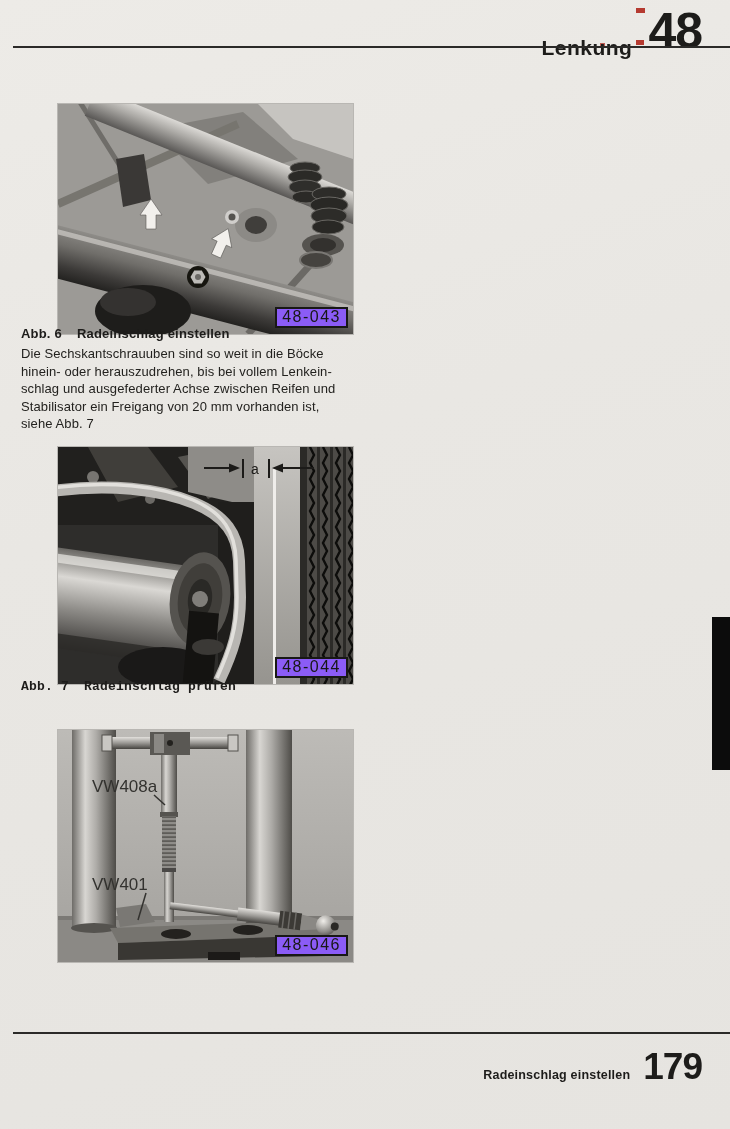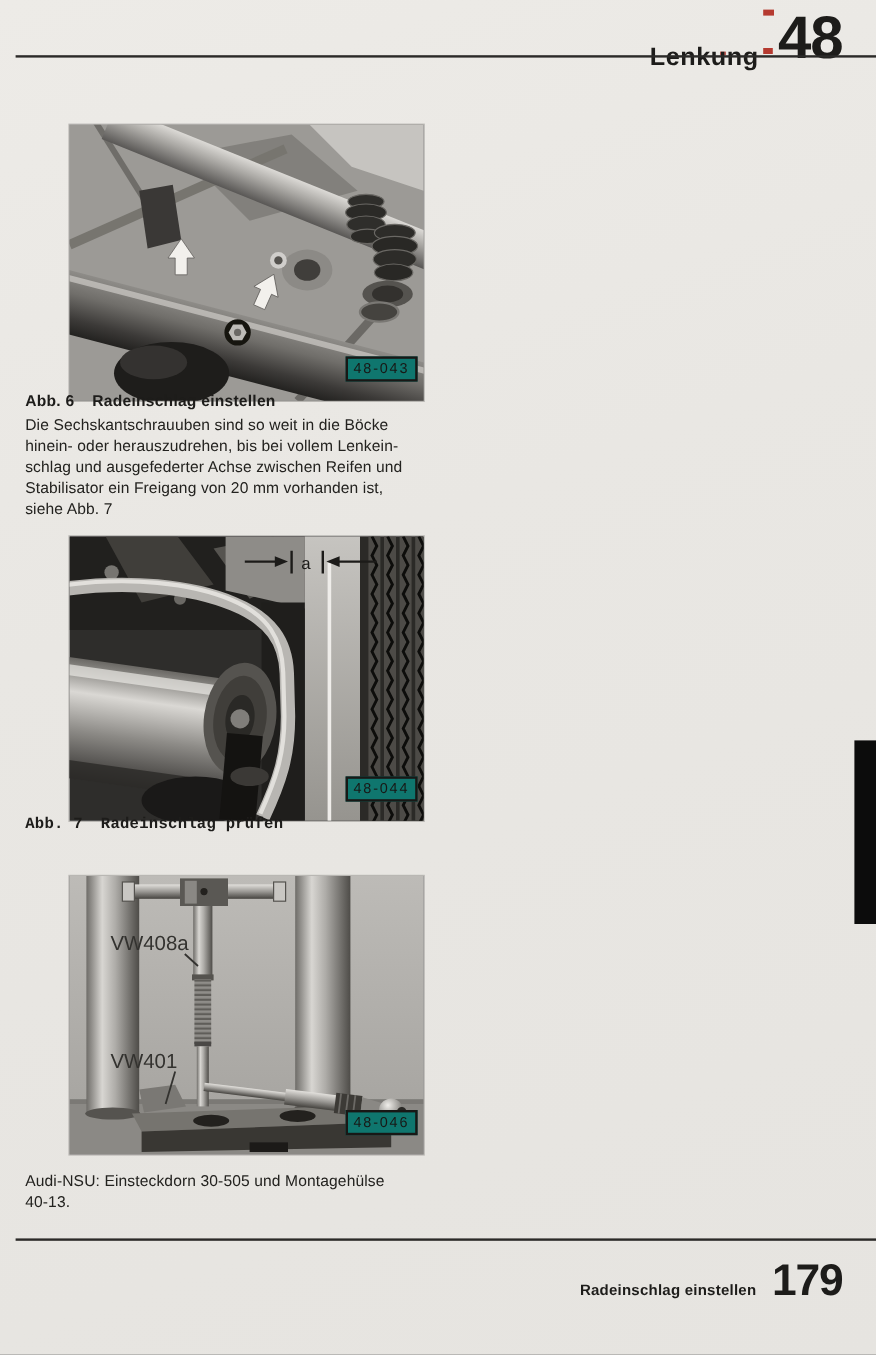--- a/index.html
+++ b/index.html
@@ -21,23 +21,23 @@
   .regmark.m1{left:636px;top:8px;width:9px;height:5px;}
   .regmark.m2{left:636px;top:40px;width:8px;height:5px;}
   .regmark.m3{left:600px;top:43px;width:5px;height:3px;opacity:.8;}
   
   .photo{position:absolute;left:18px;width:295px;background:#888;box-shadow:0 0 0 1px #b9b7b3;}
   .photo svg{display:block;}
   .photo1{top:88px;height:230px;}
   .photo2{top:431px;height:237px;}
   .photo3{top:714px;height:232px;}
   .photo-badge{
-    position:absolute;right:5px;bottom:16px;
-    background:#0f766e;border:2px solid #181816;color:#181816;
-    font-size:12px;letter-spacing:1.5px;padding:1px 5px 2px 5px;line-height:14px;
+    position:absolute;right:5px;bottom:6px;
+    background:#8b5cf6;border:2px solid #181816;color:#181816;
+    font-size:16px;letter-spacing:1.5px;padding:1px 5px 2px 5px;line-height:14px;
     font-family:"Liberation Sans","DejaVu Sans",sans-serif;
   }
   .caption{position:absolute;left:21px;font-size:13px;font-weight:bold;letter-spacing:.2px;white-space:nowrap;text-align:right;}
   .caption .cap-label{display:inline-block;margin-right:15px;}
   .cap1{top:326px;}
   .cap2{top:679px;font-family:Liberation Mono, monospace;}
   .cap3{top:954px;}
   .body-text{
     position:absolute;left:21px;width:362px;margin:0;
     font-size:13px;line-height:17.6px;letter-spacing:.1px;color:#23221f;
@@ -321,22 +321,20 @@
       <g fill="#33322f">
         <text x="34" y="62" font-size="17" font-family="Liberation Sans, DejaVu Sans, sans-serif">VW408a</text>
         <line x1="96" y1="65" x2="107" y2="75" stroke="#33322f" stroke-width="1.5"></line>
         <text x="34" y="160" font-size="17" font-family="Liberation Sans, DejaVu Sans, sans-serif">VW401</text>
         <line x1="88" y1="163" x2="80" y2="190" stroke="#33322f" stroke-width="1.5"></line>
       </g>
     </svg>
     <div class="photo-badge">48-046</div>
   </figure>
 
-  <p class="body-text bt3">Audi-NSU: Einsteckdorn 30-505 und Montagehülse
-40-13.</p>
 
   <div class="thumb-tab"></div>
 
   <div class="rule bottom"></div>
   <div class="footer">
     <span class="footer-label">Radeinschlag einstellen</span>
     <span class="page-number">179</span>
   </div>
 
 </div>

